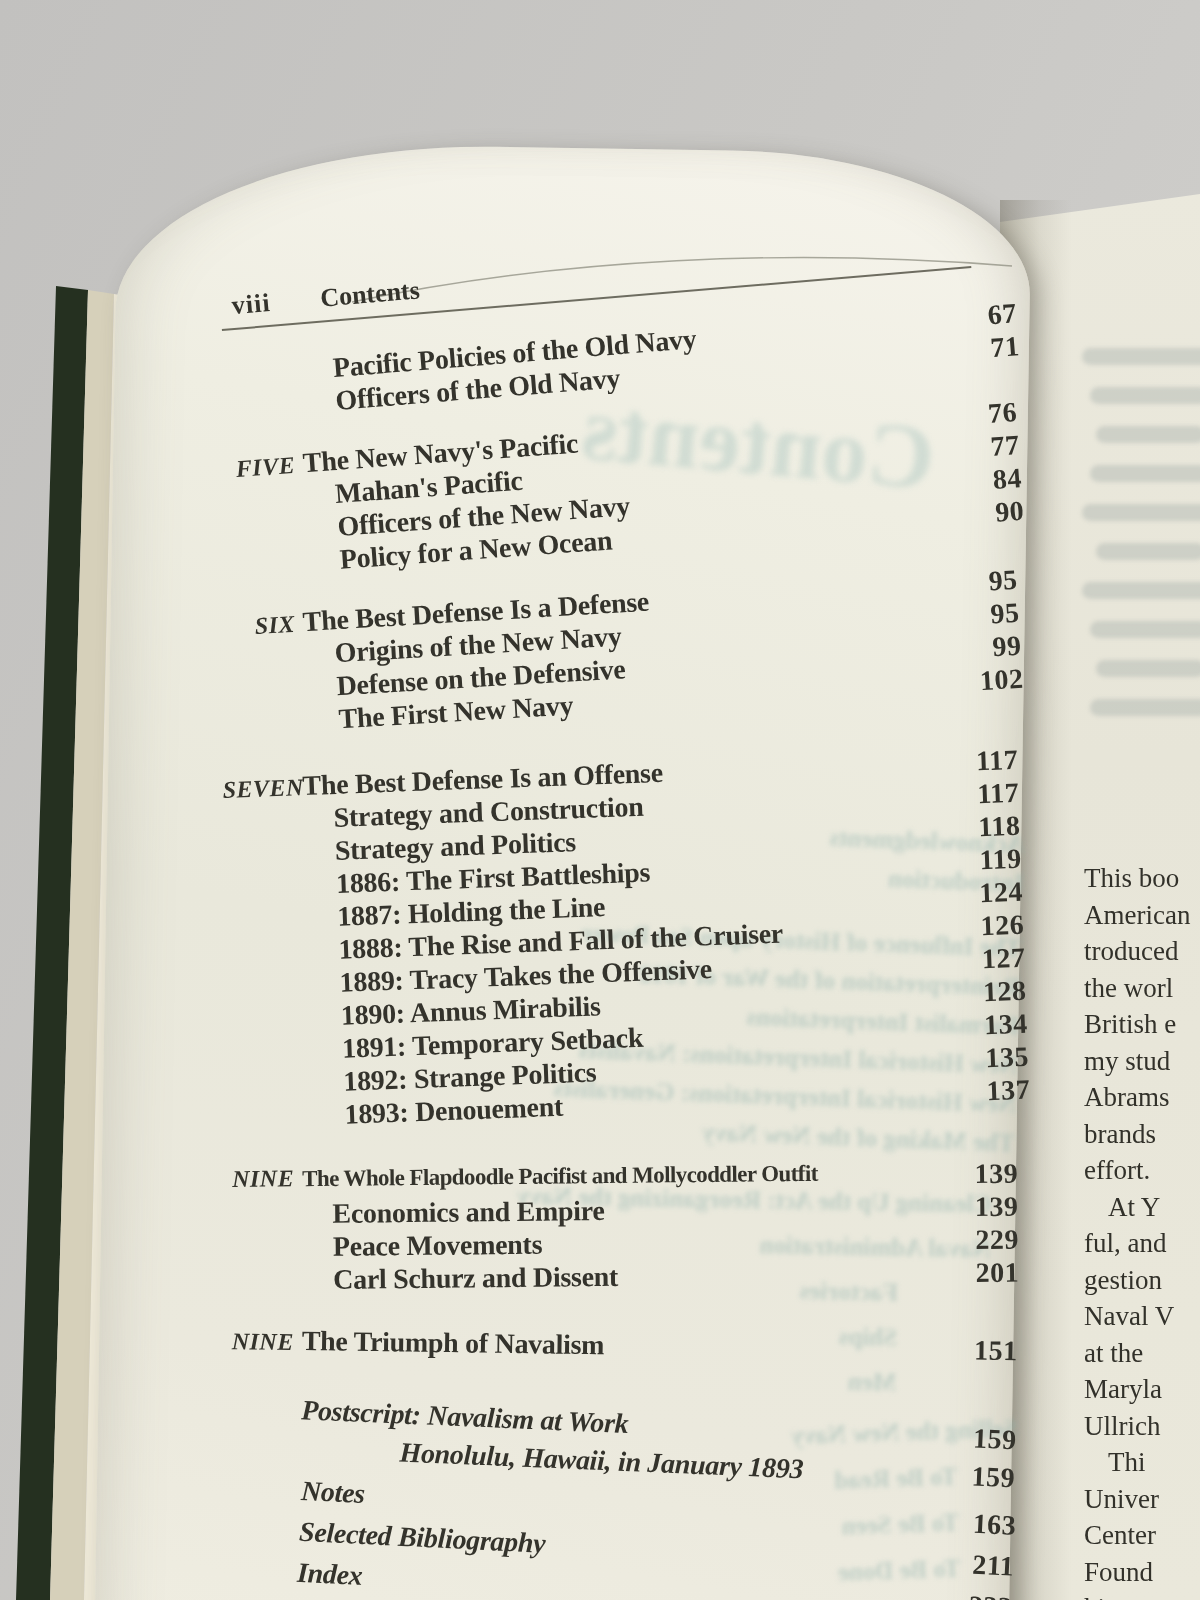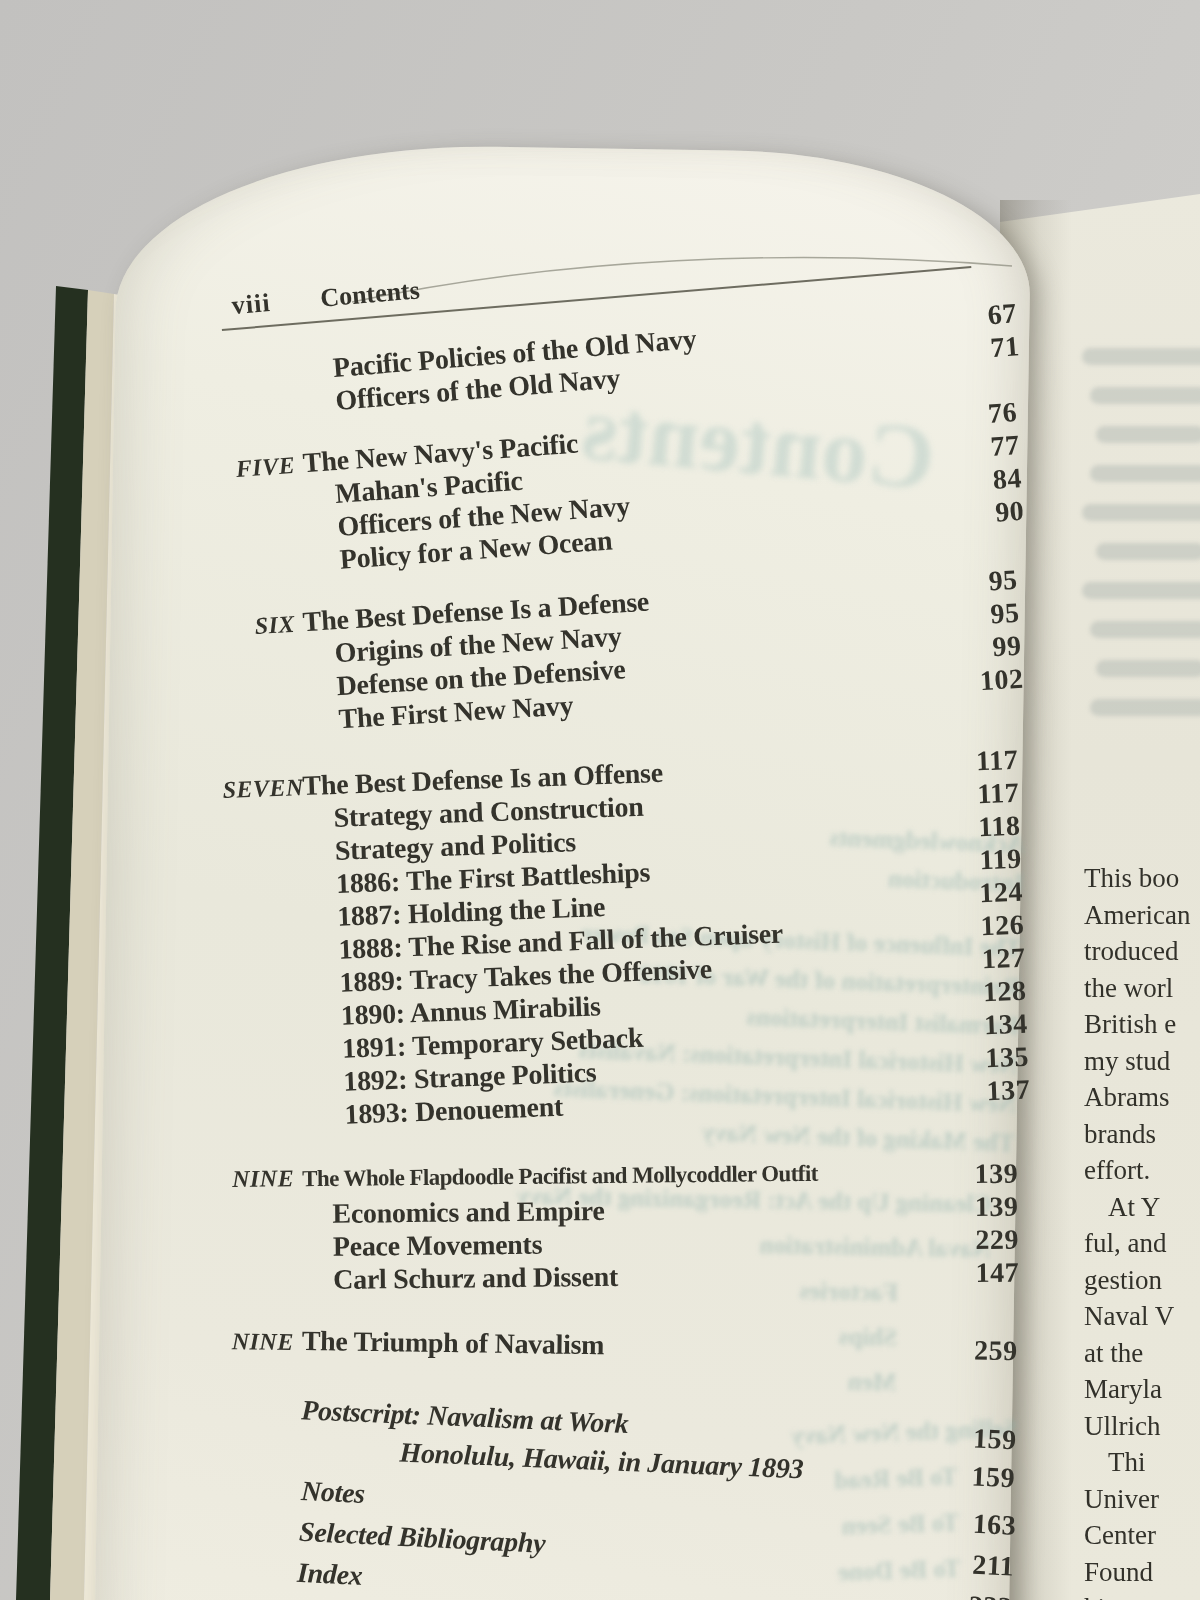--- a/index.html
+++ b/index.html
@@ -287,28 +287,28 @@
           <span class="num">139</span>
         </div>
         <div class="row">
           <span class="label"></span>
           <span class="title sub">Peace Movements</span>
           <span class="num">229</span>
         </div>
         <div class="row">
           <span class="label"></span>
           <span class="title sub">Carl Schurz and Dissent</span>
-          <span class="num">147</span>
+          <span class="num">201</span>
         </div>
       </div>
       <div class="sec sec6">
         <div class="row">
           <span class="label">NINE</span>
           <span class="title ">The Triumph of Navalism</span>
-          <span class="num">259</span>
+          <span class="num">151</span>
         </div>
       </div>
       <div class="sec sec7">
         <div class="row">
           <span class="label"></span>
           <span class="title  it">Postscript: Navalism at Work</span>
           <span class="num">159</span>
         </div>
         <div class="row">
           <span class="label"></span>

